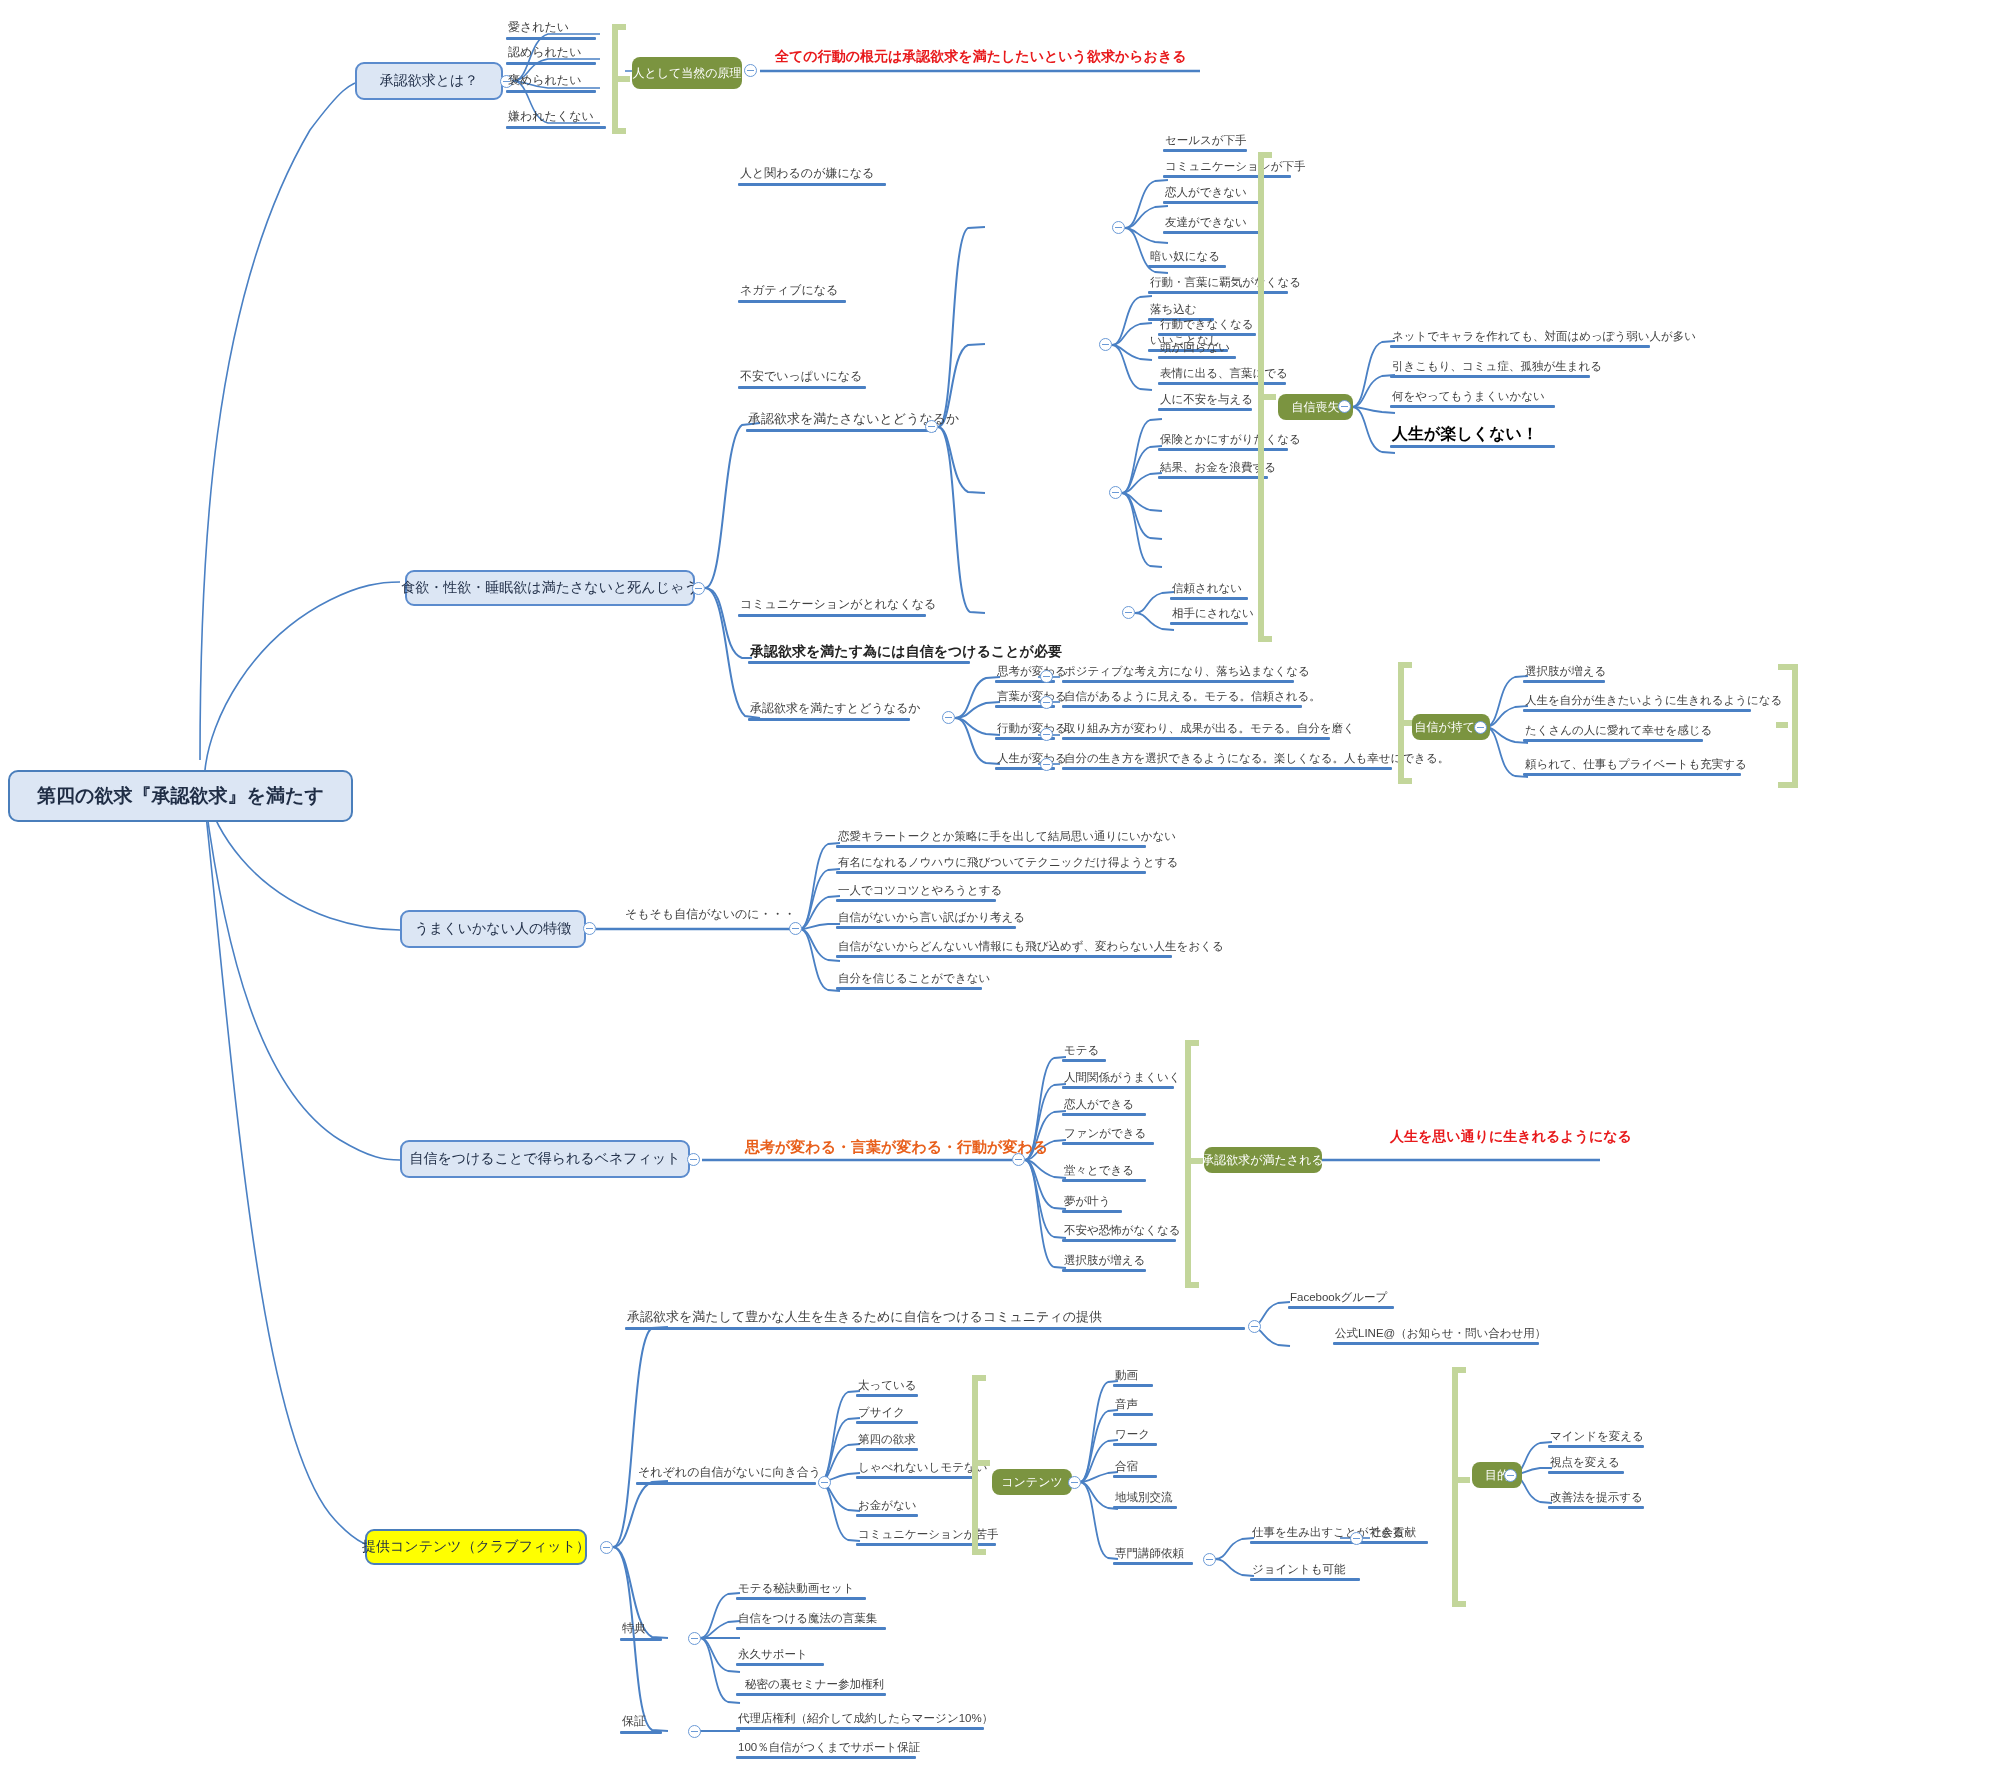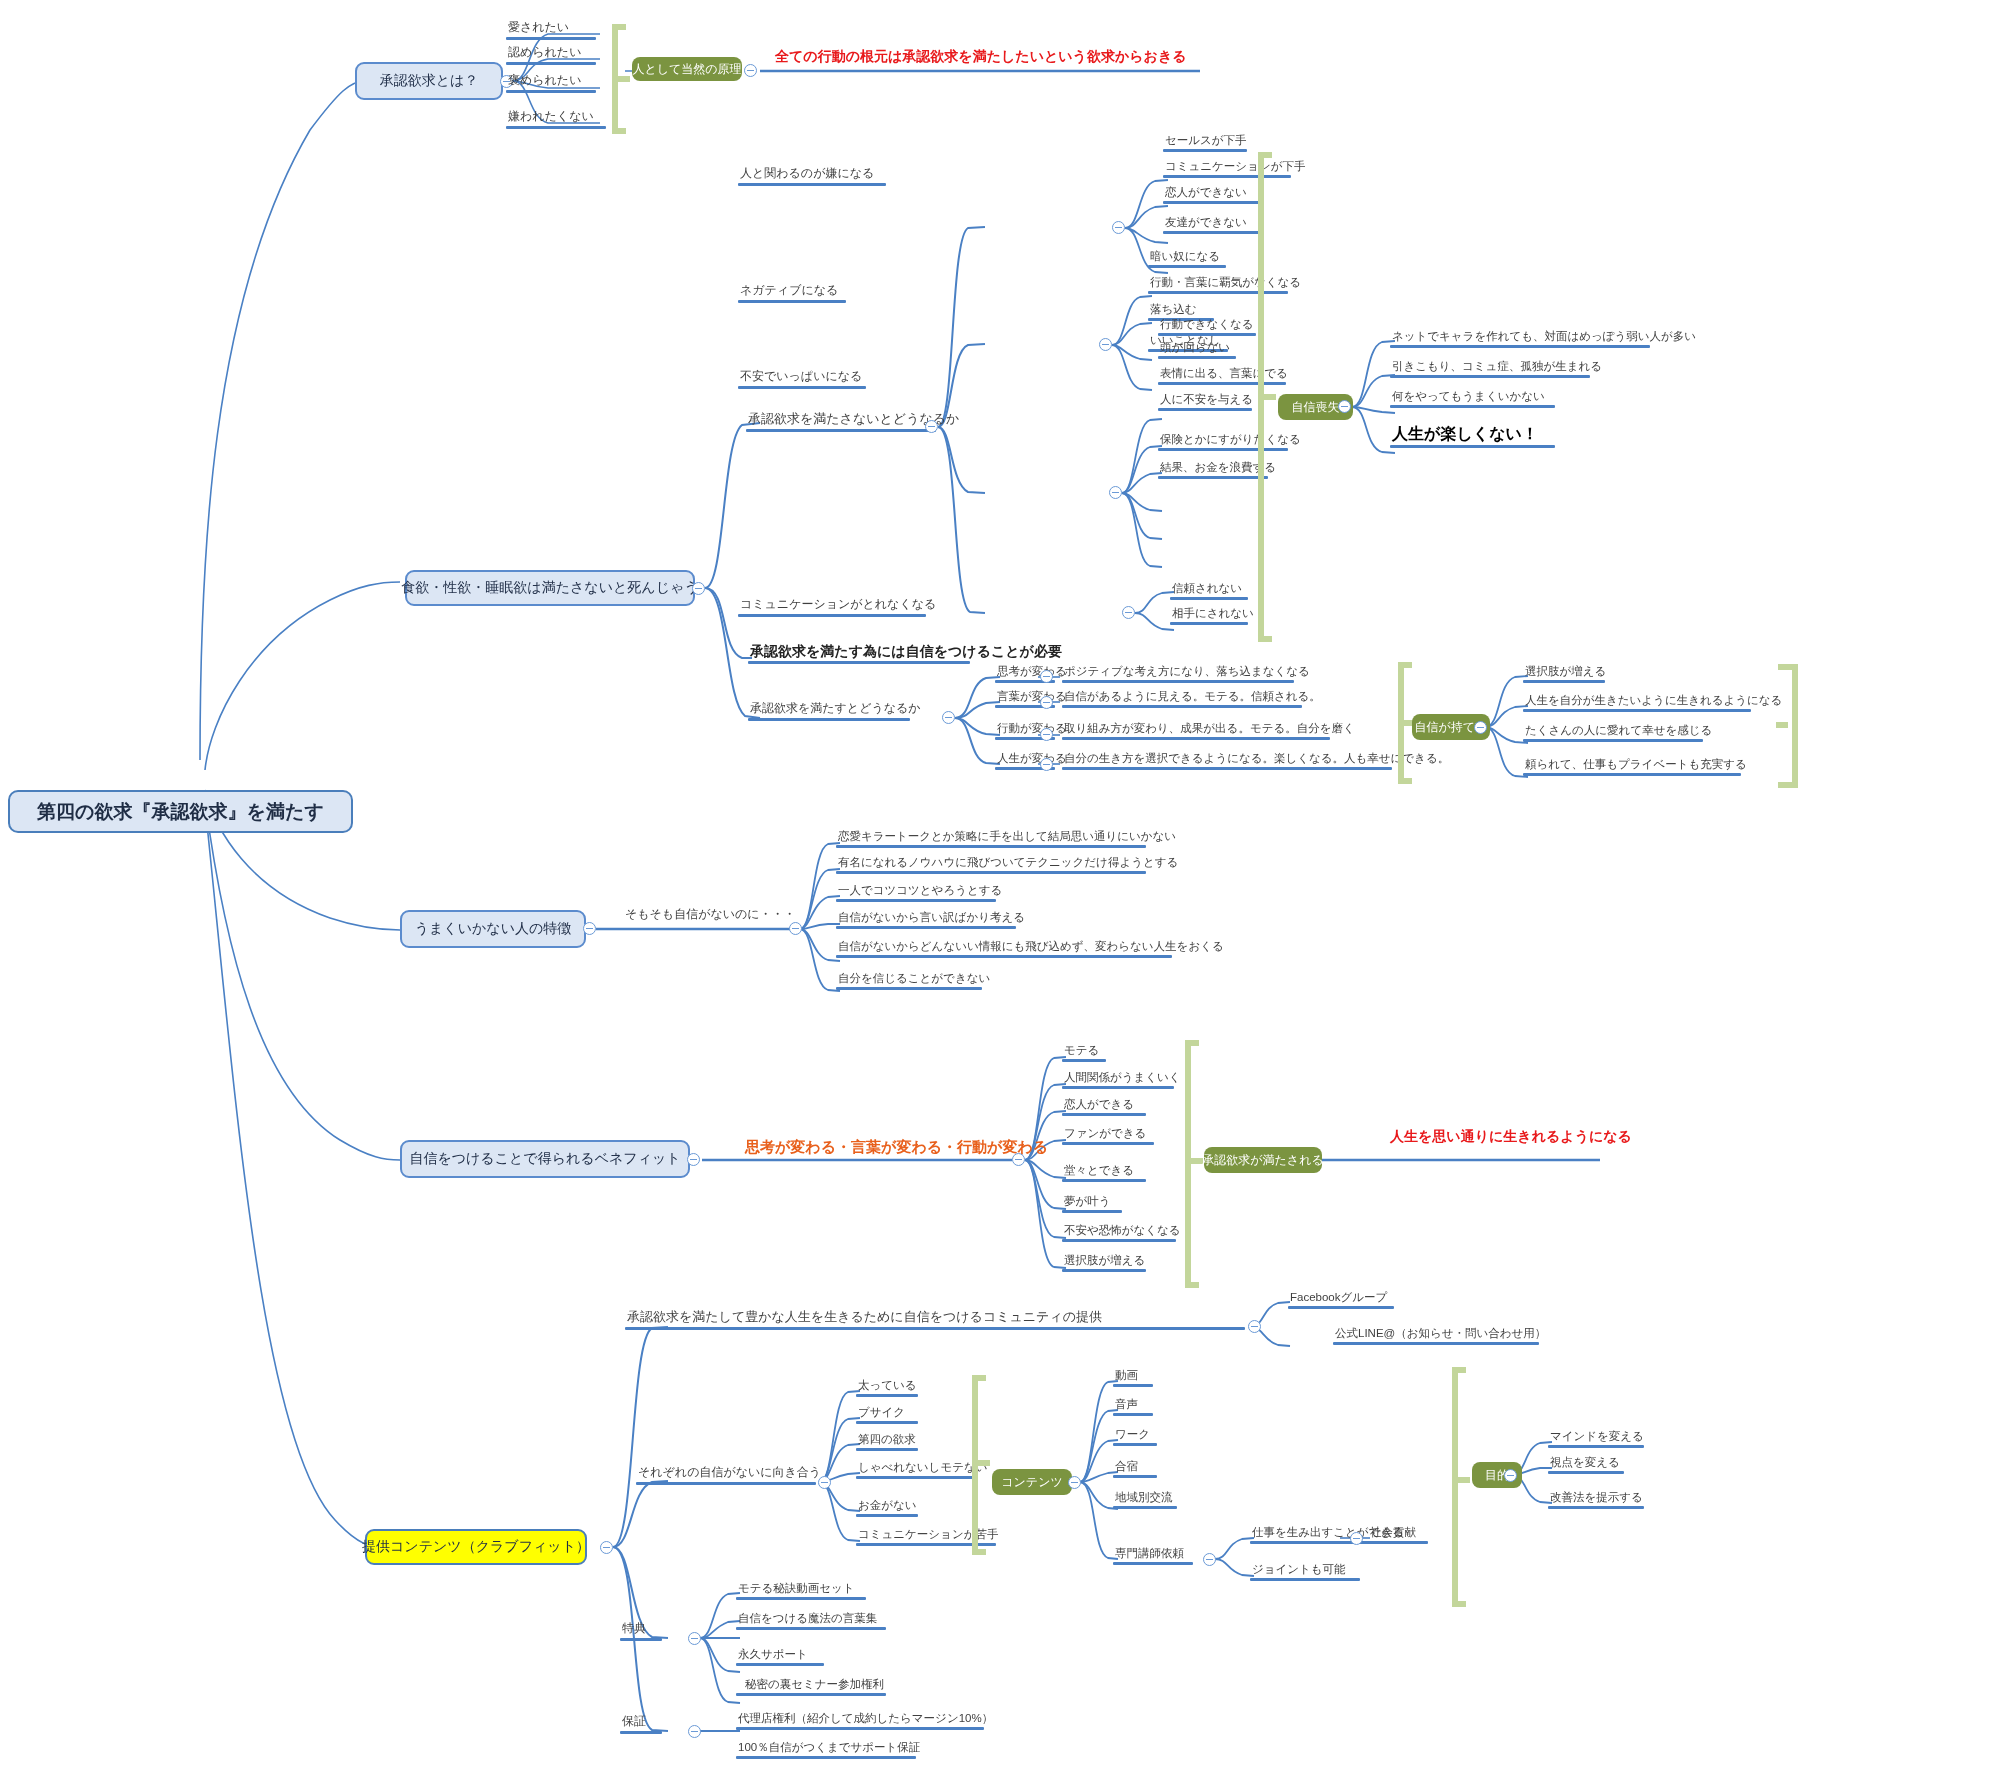--- a/index.html
+++ b/index.html
@@ -98,21 +98,21 @@
       <path d="M205 770 C 210 720, 250 640, 330 600 C 360 585, 380 582, 400 582"></path>
 
       <path d="M205 790 C 215 830, 250 890, 330 918 C 360 928, 380 930, 400 930"></path>
 
       <path d="M205 800 C 225 950, 260 1090, 340 1140 C 370 1158, 385 1160, 400 1160"></path>
 
       <path d="M205 805 C 235 1090, 260 1440, 335 1520 C 358 1545, 372 1548, 385 1548"></path>
     </g>
   </svg>
 
-  <div class="box root" style="left:8px;top:770px;width:345px;height:43px;margin-top:20px;">
+  <div class="box root" style="left:8px;top:770px;width:345px;height:52px;">
     <span>第四の欲求『承認欲求』を満たす</span>
   </div>
 
   <div class="box" style="left:355px;top:62px;width:148px;height:38px;font-size:14px;">
     <span>承認欲求とは？</span>
   </div>
   <div class="tog" style="left:500px;top:75px;"></div>
 
   <svg class="wires" viewBox="0 0 2014 1767">
     <g fill="none" stroke="#4a80c4" stroke-width="1.6">
@@ -141,21 +141,21 @@
     <span class="ul" style="width:100px;"></span>
   </div>
 
   <div class="brk" style="left:612px;top:24px;width:20px;height:110px;">
     <i class="vt" style="left:0;"></i>
     <i class="hb" style="left:0;top:0;"></i>
     <i class="hb" style="left:0;bottom:0;"></i>
     <i class="nub" style="left:6px;top:52px;width:12px;"></i>
   </div>
 
-  <div class="pill" style="left:632px;top:57px;width:110px;height:24px;">
+  <div class="pill" style="left:632px;top:57px;width:110px;height:32px;">
     <span>人として当然の原理</span>
   </div>
   <div class="tog" style="left:744px;top:64px;"></div>
   <svg class="wires" viewBox="0 0 2014 1767">
     <g fill="none" stroke="#4a80c4" stroke-width="2.4">
         <path d="M760 71 L 1200 71"></path>
       </g>
   </svg>
   <div class="redtxt" style="left:775px;top:48px;">
     <span>全ての行動の根元は承認欲求を満たしたいという欲求からおきる</span>

